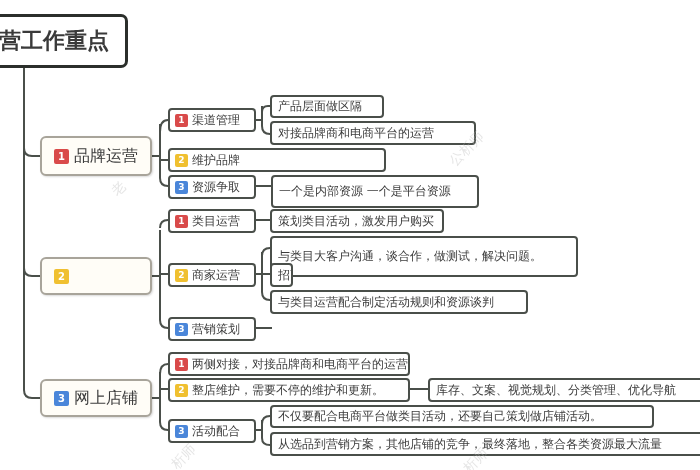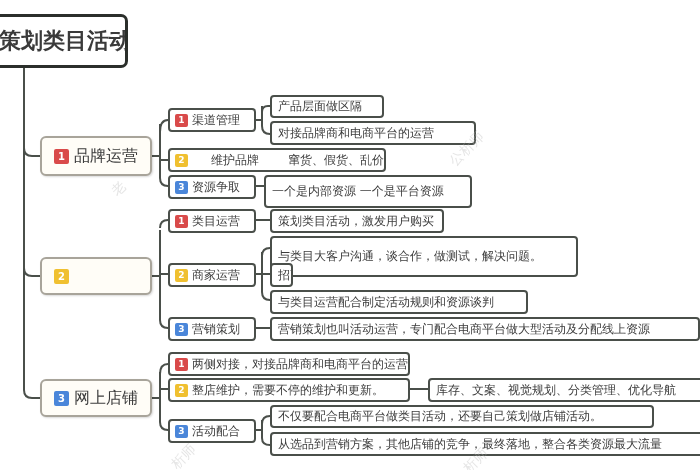--- a/index.html
+++ b/index.html
@@ -83,50 +83,49 @@
       <path d="M160 374 Q160 364 168 364 H170"></path>
       <path d="M160 389 H170"></path>
       <path d="M410 389 H428"></path>
       <path d="M255 430 H262"></path>
       <path d="M262 420 V438 Q262 445 270 445 H272"></path>
       <path d="M262 424 Q262 416 270 416 H272"></path>
     </g>
   </svg>
 
   <div class="node root" style="left:-12px; top:14px; width:140px; height:54px; padding-left:8px;">
-    <span>策划类目活动</span>
+    <span>营工作重点</span>
   </div>
 
   <div class="node l1" style="left:40px; top:136px; width:112px; height:40px;">
     <span class="badge" style="background:#d94a4a;">1</span>
     <span>品牌运营</span>
   </div>
 
   <div class="node l2" style="left:168px; top:108px; width:88px; height:24px;">
     <span class="badge" style="background:#d94a4a;">1</span>
     <span>渠道管理</span>
   </div>
   <div class="node l3" style="left:270px; top:95px; width:114px; height:23px;">
     <span>产品层面做区隔</span>
   </div>
   <div class="node l3" style="left:270px; top:121px; width:206px; height:24px;">
     <span>对接品牌商和电商平台的运营</span>
   </div>
 
   <div class="node l2" style="left:168px; top:148px; width:218px; height:24px; border-color:#4a4f4a;">
     <span class="badge" style="background:#f0c030;">2</span>
-    <span style="width:62px; display:inline-block;margin-left:19px;">维护品牌</span>
-    <span style="margin-left:24px;">窜货、假货、乱价</span>
+    <span style="width:62px; display:inline-block;">维护品牌</span>
   </div>
 
   <div class="node l2" style="left:168px; top:175px; width:88px; height:24px;">
     <span class="badge" style="background:#4a86d9;">3</span>
     <span>资源争取</span>
   </div>
-  <div class="node l3" style="left:264px; top:175px; width:208px; height:33px;">
+  <div class="node l3" style="left:271px; top:175px; width:208px; height:33px;">
     <span>一个是内部资源 一个是平台资源</span>
   </div>
 
   <div class="node l1" style="left:40px; top:257px; width:112px; height:38px;">
     <span class="badge" style="background:#f0c030;">2</span>
   </div>
 
   <div class="node l2" style="left:168px; top:209px; width:88px; height:24px;">
     <span class="badge" style="background:#d94a4a;">1</span>
     <span>类目运营</span>
@@ -145,23 +144,20 @@
   <div class="node l3" style="left:270px; top:263px; width:23px; height:24px;">
     <span>招商</span>
   </div>
   <div class="node l3" style="left:270px; top:290px; width:258px; height:24px;">
     <span>与类目运营配合制定活动规则和资源谈判</span>
   </div>
 
   <div class="node l2" style="left:168px; top:317px; width:88px; height:24px;">
     <span class="badge" style="background:#4a86d9;">3</span>
     <span>营销策划</span>
-  </div>
-  <div class="node l3" style="left:270px; top:317px; width:430px; height:24px;">
-    <span>营销策划也叫活动运营，专门配合电商平台做大型活动及分配线上资源</span>
   </div>
 
   <div class="node l1" style="left:40px; top:379px; width:112px; height:38px;">
     <span class="badge" style="background:#4a86d9;">3</span>
     <span>网上店铺</span>
   </div>
 
   <div class="node l2" style="left:168px; top:352px; width:242px; height:24px;">
     <span class="badge" style="background:#d94a4a;">1</span>
     <span>两侧对接，对接品牌商和电商平台的运营</span>

